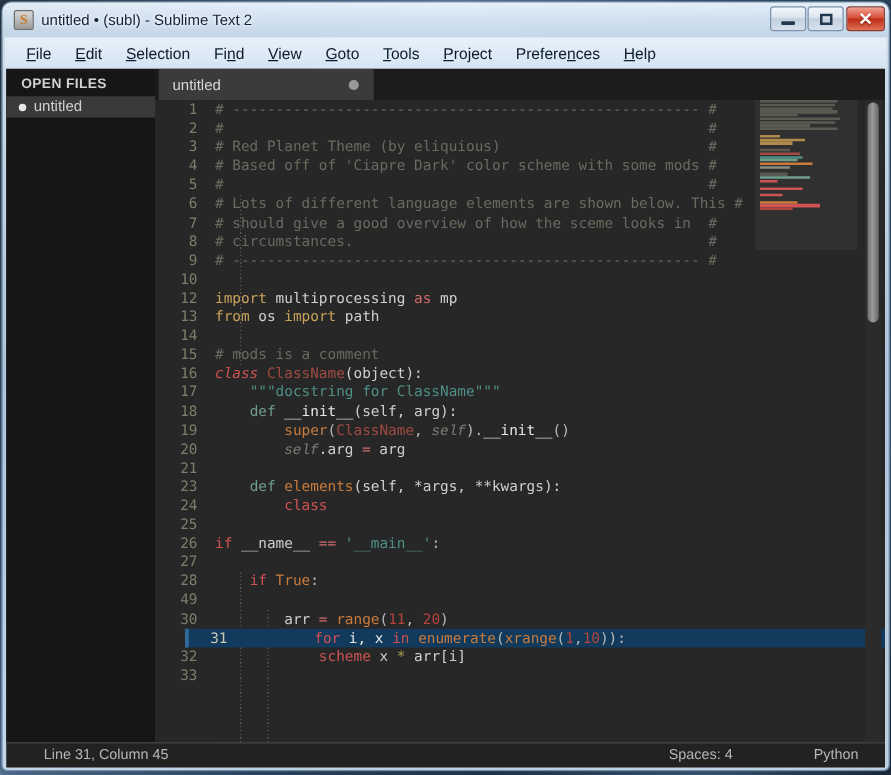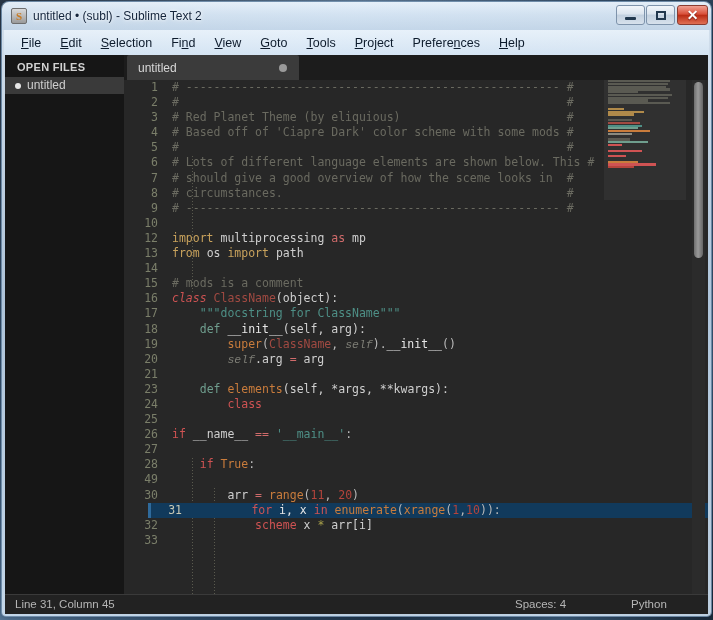--- a/index.html
+++ b/index.html
@@ -196,21 +196,21 @@
     border-radius:5px;
     background:linear-gradient(90deg,#6e6e6e,#9a9a9a 45%,#666);
   }
 
   
   #statusbar{
     position:absolute;left:3px;top:592px;width:703px;height:20px;
     background:#222222;border-top:1px solid #3a3a3a;box-sizing:border-box;
   }
   .sb-text{
-    position:absolute;top:3px;font-size:11.5px;color:#b6b6b6;white-space:nowrap;
+    position:absolute;top:3px;font-size:11.5px;color:#b6b6b6;white-space:nowrap;margin-left:20px;
   }
   #sb-pos{left:10px;}
   #sb-spaces{left:510px;}
   #sb-lang{left:626px;}
 </style>
 </head>
 <body>
 
 <div id="desktop"></div>
 

